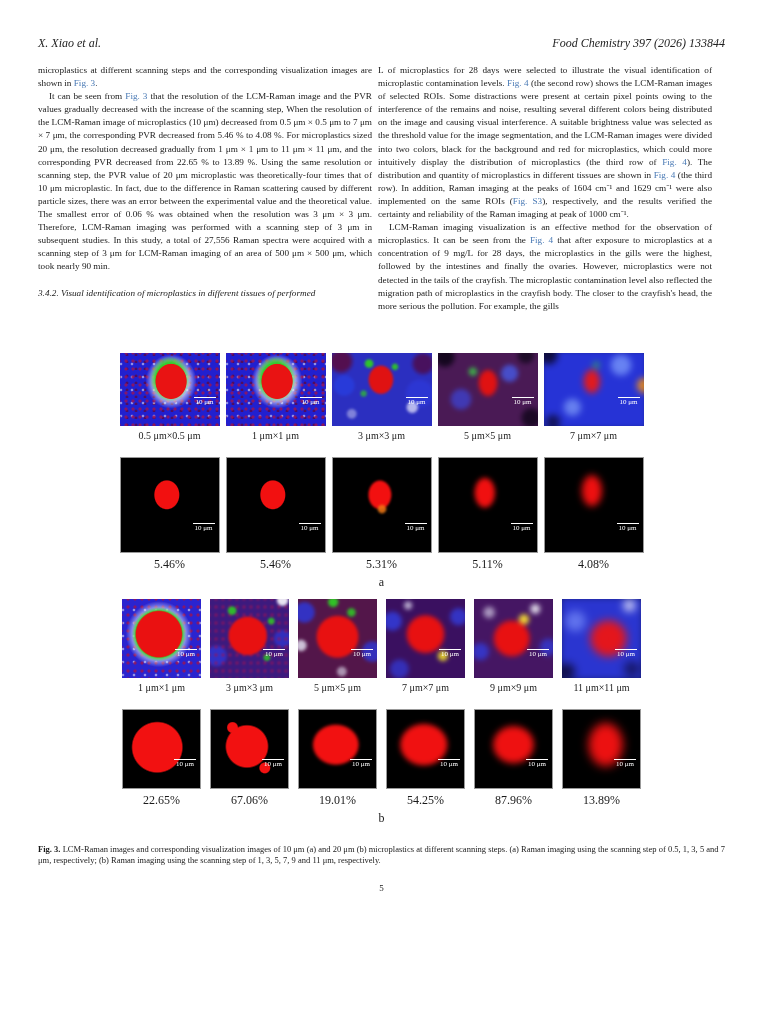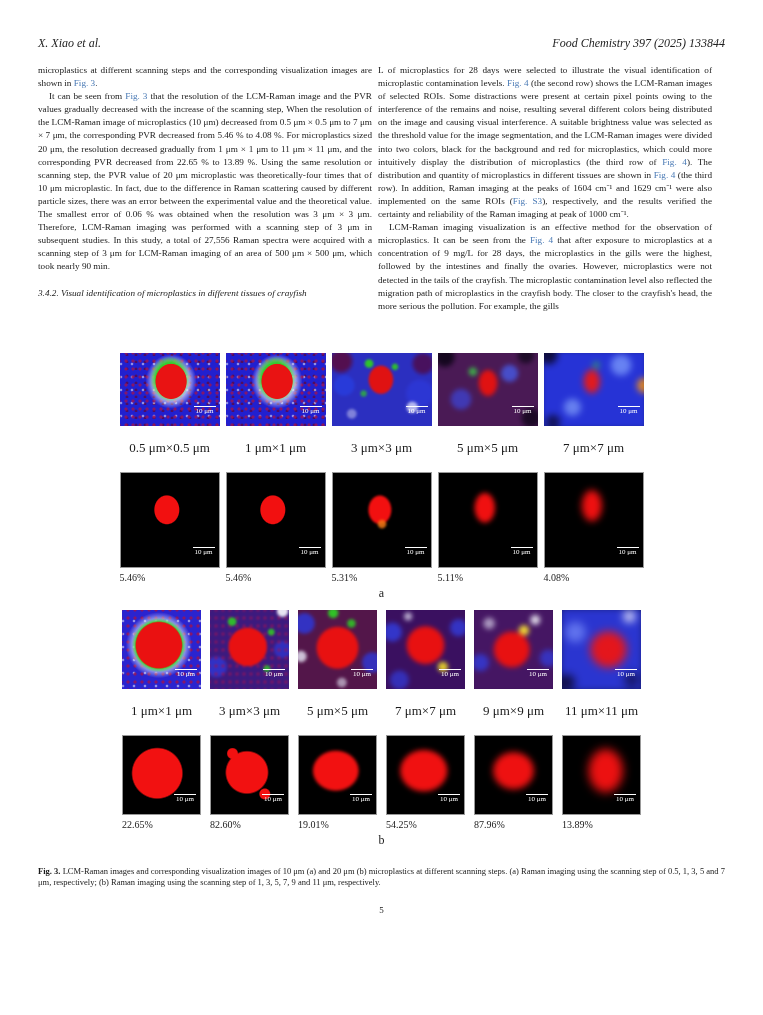--- a/index.html
+++ b/index.html
@@ -24,26 +24,26 @@
   .frow { display:flex; justify-content:center; gap:6px; }
   .frowB { gap:9px; }
   .cellA { width:100px; }
   .cellB { width:79px; }
   .img { position:relative; overflow:hidden; background:#000; }
   .img::before { content:''; position:absolute; inset:-4px; z-index:0; }
   .rA { height:73px; }
   .vA { height:96px; border:1px solid #999; box-sizing:border-box; }
   .rB { height:79px; }
   .vB { height:80px; border:1px solid #999; box-sizing:border-box; }
-  .ilab { text-align:center; font-size:13px; margin-top:14px; white-space:nowrap; }
-  .plab { text-align:left; font-size:10px; margin-top:4px; }
+  .ilab { text-align:center; font-size:10px; margin-top:4px; white-space:nowrap; }
+  .plab { text-align:center; font-size:12px; margin-top:4px; }
   .partlab { text-align:center; font-size:12px; margin:3px 0 8px 0; }
   .rowgap { margin-top:16px; }
   .partgap { margin-top:9px; }
-  .sbar { position:absolute; right:4px; bottom:11px; z-index:2; color:#fff;
+  .sbar { position:absolute; right:4px; bottom:20px; z-index:2; color:#fff;
     font-size:7px; line-height:1; border-top:1px solid #fff; padding:1px 2px 0 2px; }
   
   .caption { margin-top:18px; font-size:8.5px; line-height:11.6px; text-align:justify; }
   .caption b { font-weight:bold; }
   .pageno { text-align:center; font-size:9px; margin-top:16px; }
 
   
   .imA12::before { background:
     radial-gradient(ellipse 16px 18px at 51% 40%, #e91313 0 95%, rgba(233,19,19,0) 100%),
     radial-gradient(ellipse 21px 24px at 50% 37%, rgba(46,205,36,.95) 0 68%, rgba(46,205,36,0) 95%),
@@ -165,28 +165,28 @@
     radial-gradient(ellipse 19px 24px at 55% 45%, #ec1111 0 80%, rgba(236,17,17,0) 100%) #000;
     filter:blur(5px); }
 </style>
 </head>
 <body>
 
 <div class="page">
 
   <div class="runhead">
     <span>X. Xiao et al.</span>
-    <span>Food Chemistry 397 (2025) 133844</span>
+    <span>Food Chemistry 397 (2026) 133844</span>
   </div>
 
   <div class="cols">
     <div class="col">
       <p>microplastics at different scanning steps and the corresponding visualization images are shown in <span class="flink">Fig. 3</span>.</p>
       <p class="indent">It can be seen from <span class="flink">Fig. 3</span> that the resolution of the LCM-Raman image and the PVR values gradually decreased with the increase of the scanning step, When the resolution of the LCM-Raman image of microplastics (10 μm) decreased from 0.5 μm × 0.5 μm to 7 μm × 7 μm, the corresponding PVR decreased from 5.46 % to 4.08 %. For microplastics sized 20 μm, the resolution decreased gradually from 1 μm × 1 μm to 11 μm × 11 μm, and the corresponding PVR decreased from 22.65 % to 13.89 %. Using the same resolution or scanning step, the PVR value of 20 μm microplastic was theoretically-four times that of 10 μm microplastic. In fact, due to the difference in Raman scattering caused by different particle sizes, there was an error between the experimental value and the theoretical value. The smallest error of 0.06 % was obtained when the resolution was 3 μm × 3 μm. Therefore, LCM-Raman imaging was performed with a scanning step of 3 μm in subsequent studies. In this study, a total of 27,556 Raman spectra were acquired with a scanning step of 3 μm for LCM-Raman imaging of an area of 500 μm × 500 μm, which took nearly 90 min.</p>
-      <p class="subhead">3.4.2.  Visual identification of microplastics in different tissues of crayfish</p>
+      <p class="subhead">3.4.2.  Visual identification of microplastics in different tissues of performed</p>
     </div>
     <div class="col">
       <p>L of microplastics for 28 days were selected to illustrate the visual identification of microplastic contamination levels. <span class="flink">Fig. 4</span> (the second row) shows the LCM-Raman images of selected ROIs. Some distractions were present at certain pixel points owing to the interference of the remains and noise, resulting several different colors being distributed on the image and causing visual interference. A suitable brightness value was selected as the threshold value for the image segmentation, and the LCM-Raman images were divided into two colors, black for the background and red for microplastics, which could more intuitively display the distribution of microplastics (the third row of <span class="flink">Fig. 4</span>). The distribution and quantity of microplastics in different tissues are shown in <span class="flink">Fig. 4</span> (the third row). In addition, Raman imaging at the peaks of 1604 cm⁻¹ and 1629 cm⁻¹ were also implemented on the same ROIs (<span class="flink">Fig. S3</span>), respectively, and the results verified the certainty and reliability of the Raman imaging at peak of 1000 cm⁻¹.</p>
       <p class="indent">LCM-Raman imaging visualization is an effective method for the observation of microplastics. It can be seen from the <span class="flink">Fig. 4</span> that after exposure to microplastics at a concentration of 9 mg/L for 28 days, the microplastics in the gills were the highest, followed by the intestines and finally the ovaries. However, microplastics were not detected in the tails of the crayfish. The microplastic contamination level also reflected the migration path of microplastics in the crayfish body. The closer to the crayfish's head, the more serious the pollution. For example, the gills</p>
     </div>
   </div>
 
   <div class="figwrap">
 
     <div class="frow">
@@ -300,21 +300,21 @@
       <div class="cellB">
           <div class="img vB vB1">
             <span class="sbar">10 μm</span>
           </div>
         <div class="plab">22.65%</div>
         </div>
       <div class="cellB">
           <div class="img vB vB2">
             <span class="sbar">10 μm</span>
           </div>
-        <div class="plab">82.60%</div>
+        <div class="plab">67.06%</div>
         </div>
       <div class="cellB">
           <div class="img vB vB3">
             <span class="sbar">10 μm</span>
           </div>
         <div class="plab">19.01%</div>
         </div>
       <div class="cellB">
           <div class="img vB vB4">
             <span class="sbar">10 μm</span>

